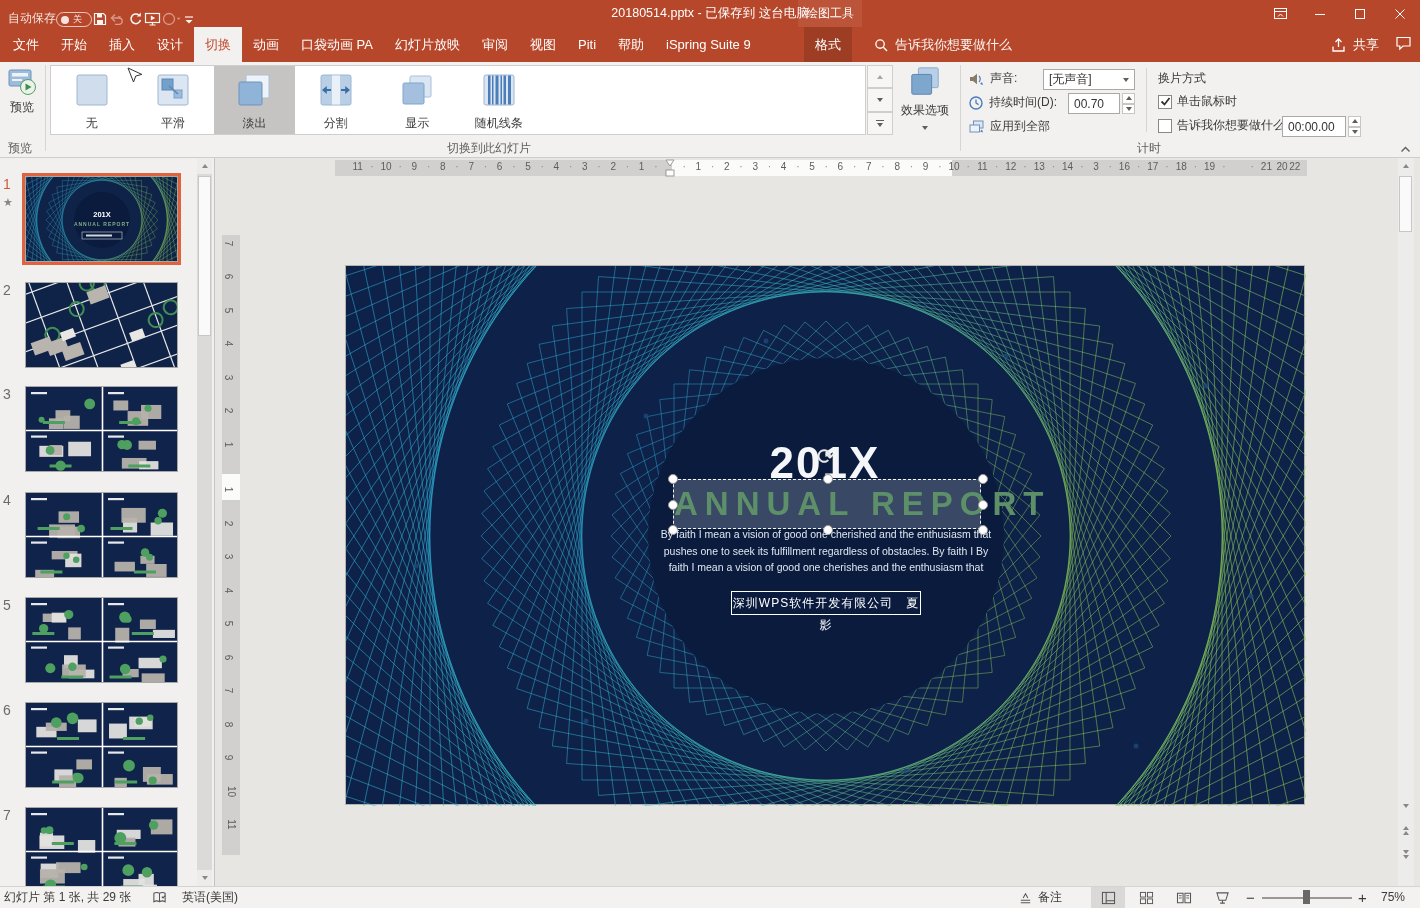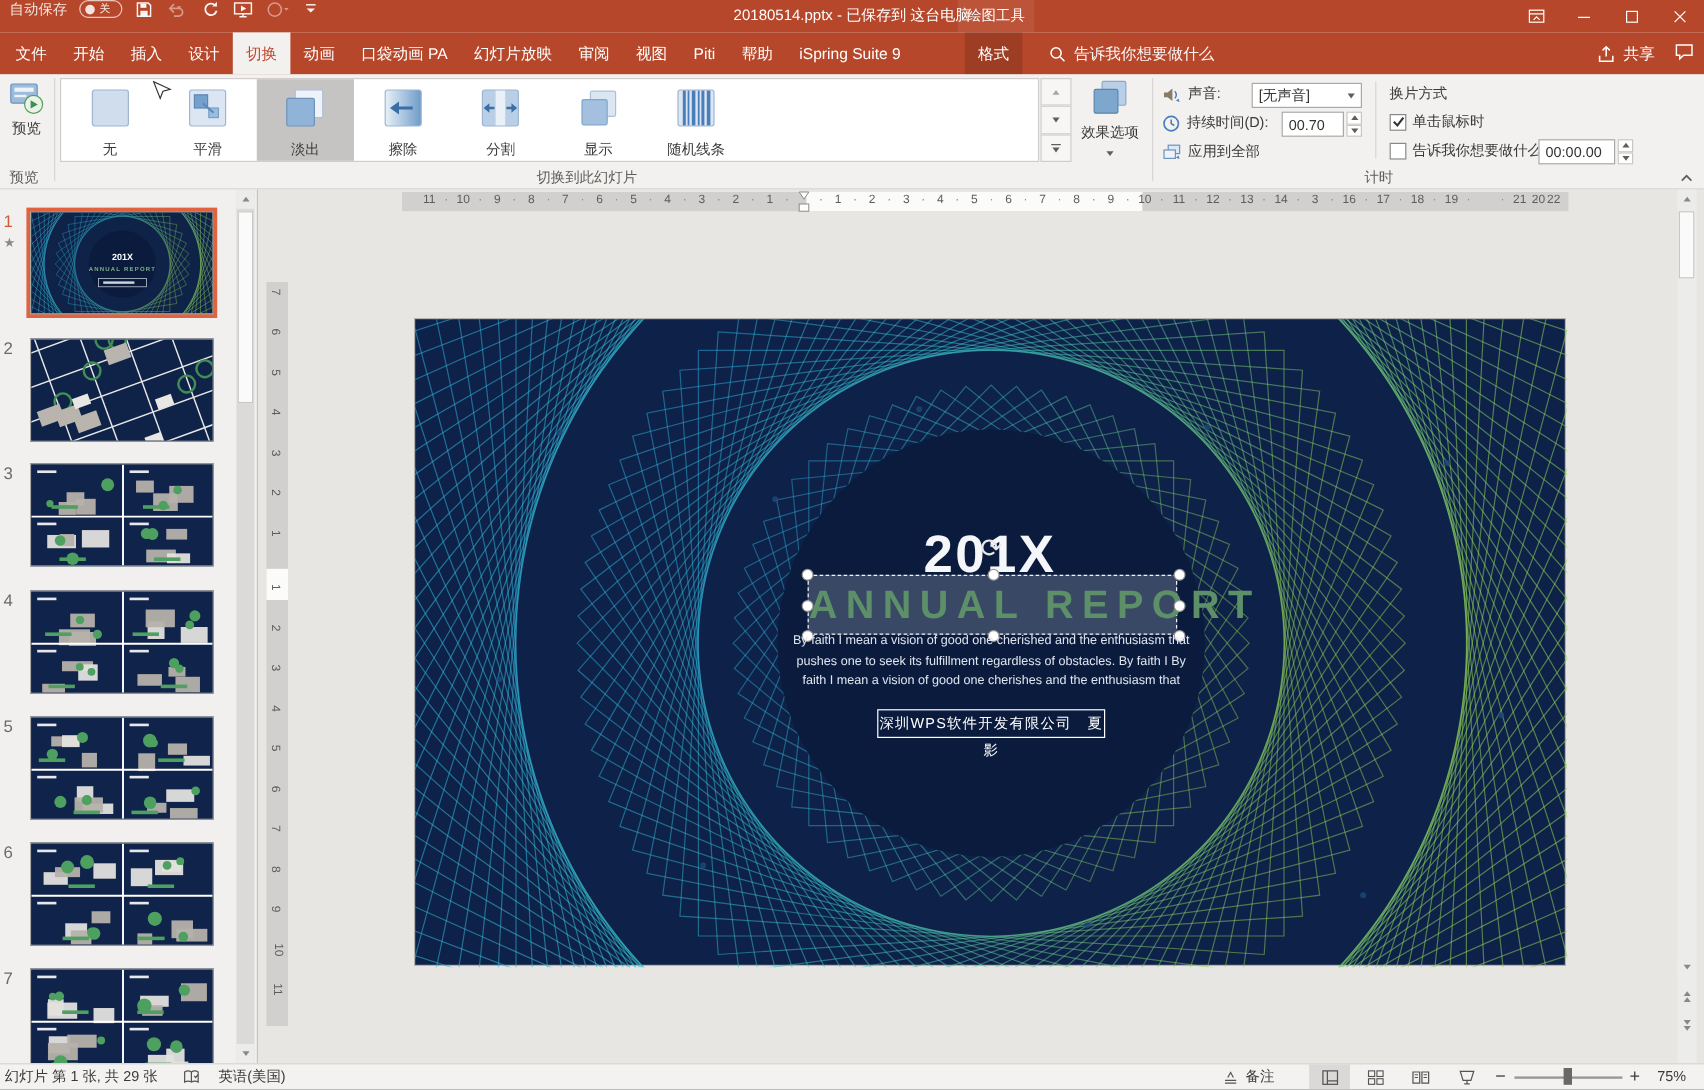--- a/index.html
+++ b/index.html
@@ -2,21 +2,21 @@
 <html><head>
 <meta charset="utf-8">
 <style>
   *{margin:0;padding:0;box-sizing:border-box}
   html,body{background:#8a8a8a}
   #app{position:relative;width:1420px;height:908px;overflow:hidden;
        font-family:"Liberation Sans",sans-serif;background:#e8e6e3;color:#3b3a39}
   
   #titlebar{position:absolute;left:0;top:0;width:1420px;height:27px;background:#b7472a;color:#fff}
   #tabrow{position:absolute;left:0;top:27px;width:1420px;height:35px;background:#b7472a}
-  .qat{position:absolute;left:8px;top:0;height:27px;display:flex;align-items:flex-start;gap:10px}
+  .qat{position:absolute;left:8px;top:0;height:27px;display:flex;align-items:flex-end;}
   .qat .lbl{font-size:12px;color:rgba(255,255,255,.85)}
   .toggle{width:36px;height:15px;border:1px solid rgba(255,255,255,.7);border-radius:8px;
           display:flex;align-items:center;gap:4px;padding:0 4px;font-size:9px;color:rgba(255,255,255,.9)}
   .toggle .dot{width:8px;height:8px;border-radius:50%;background:rgba(255,255,255,.85)}
   .qicon{display:flex;align-items:center;opacity:.95}
   .qicon.dim{opacity:.45}
   #doc-title{position:absolute;left:0;top:0;width:100%;height:27px;line-height:27px;
              text-align:center;font-size:12.5px;color:#fff;pointer-events:none}
   .winbtn{display:flex;align-items:center;justify-content:center;width:40px;height:27px}
   #winctrls{position:absolute;right:0;top:0;display:flex}
@@ -243,31 +243,20 @@
         <div class="tritem"><svg width="38" height="38" viewBox="0 0 38 38">
             <rect x="4" y="4" width="30" height="30" rx="2" fill="#dce6f2" stroke="#9fb6d2"></rect>
             <rect x="8" y="8" width="11" height="11" fill="#74a1cc" stroke="#5d88b4"></rect>
             <rect x="20" y="19" width="8" height="8" fill="#9dbbda" stroke="#74a1cc"></rect>
             <path d="M15 15l9 8" stroke="#5d88b4" fill="none" stroke-width="1.6"></path>
           </svg><div class="tlabel">平滑</div></div>
         <div class="tritem sel"><svg width="38" height="38" viewBox="0 0 38 38">
             <rect x="11" y="4" width="23" height="23" rx="1.5" fill="#eef3f9" stroke="#aabfd8"></rect>
             <rect x="4" y="11" width="23" height="23" rx="1.5" fill="#8fb4d8" stroke="#6d93bd"></rect>
           </svg><div class="tlabel">淡出</div></div>
-        <div class="tritem"><svg width="38" height="38" viewBox="0 0 38 38">
-            <defs>
-              <linearGradient id="wg" x1="1" y1="0" x2="0" y2="0">
-                <stop offset="0" stop-color="#6d9cc8"></stop>
-                <stop offset="1" stop-color="#e9f0f8"></stop>
-              </linearGradient>
-            </defs>
-            <rect x="4" y="4" width="30" height="30" rx="2" fill="url(#wg)" stroke="#9fb6d2"></rect>
-            <path d="M27 19H14" stroke="#3b6ea5" stroke-width="2.6"></path>
-            <path d="M8 19l7.5-5.5v11z" fill="#3b6ea5"></path>
-          </svg><div class="tlabel">擦除</div></div>
         <div class="tritem"><svg width="38" height="38" viewBox="0 0 38 38">
             <rect x="4" y="4" width="30" height="30" rx="2" fill="#b9cfe6" stroke="#9fb6d2"></rect>
             <rect x="15" y="4.5" width="8" height="29" fill="#e9f0f8"></rect>
             <path d="M14 19H9M24 19h5" stroke="#3b6ea5" stroke-width="2.2"></path>
             <path d="M5 19l4.8-4v8zM33 19l-4.8-4v8z" fill="#3b6ea5"></path>
           </svg><div class="tlabel">分割</div></div>
         <div class="tritem"><svg width="38" height="38" viewBox="0 0 38 38">
             <rect x="12" y="5" width="21" height="21" rx="1.5" fill="#dbe6f3" stroke="#aabfd8"></rect>
             <rect x="5" y="12" width="21" height="21" rx="1.5" fill="#a4c0de" stroke="#7da7cd"></rect>
           </svg><div class="tlabel">显示</div></div>

